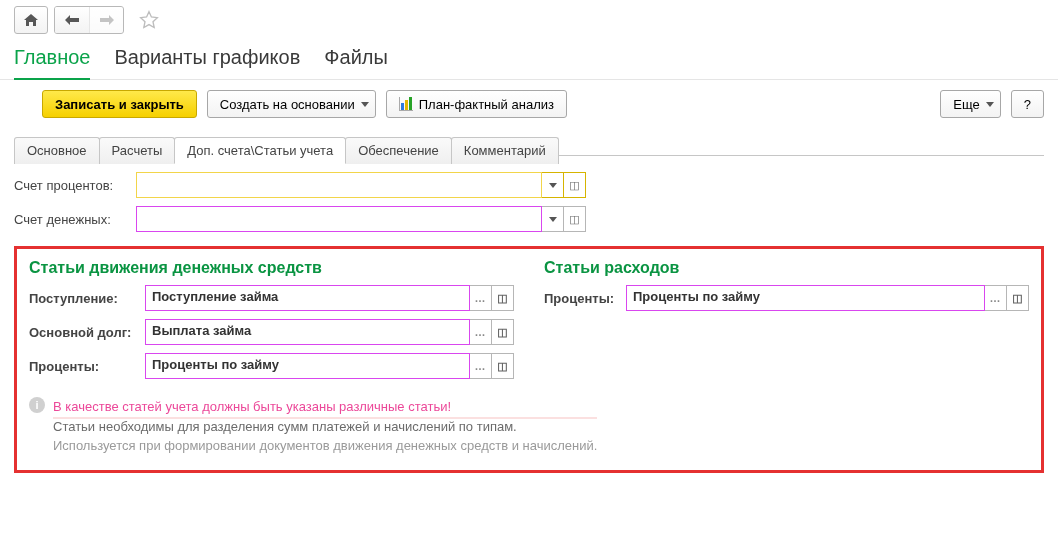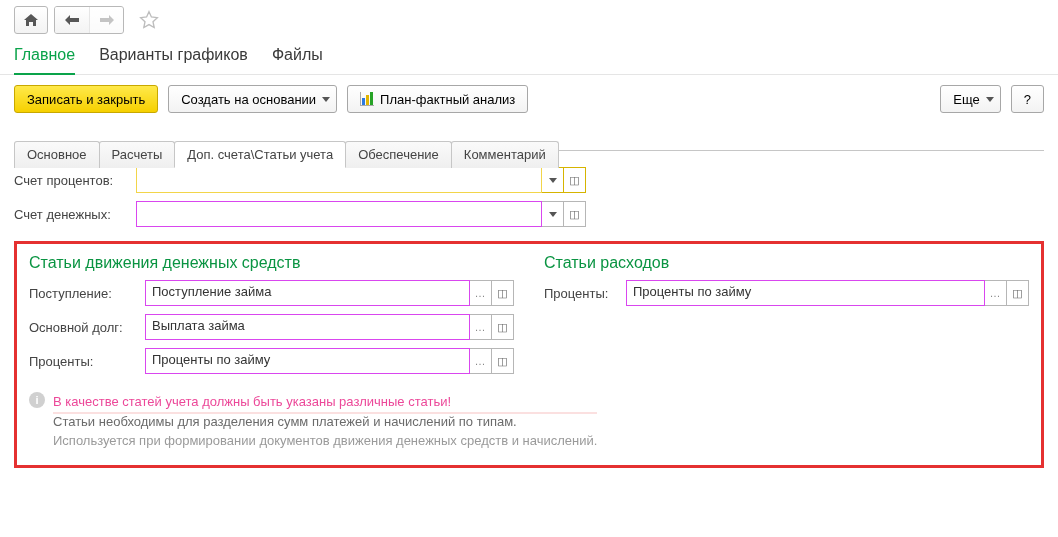--- a/index.html
+++ b/index.html
@@ -55,21 +55,21 @@
     color: #4a4a4a;
     margin-left: 4px;
   }
   .nav-tabs {
     display: flex;
     gap: 24px;
     padding: 4px 14px 6px;
     border-bottom: 1px solid #e5e5e5;
   }
   .nav-tab {
-    font-size: 16px;
+    font-size: 20px;
     color: #3a3a3a;
     padding: 4px 0;
     cursor: pointer;
     text-align: center;
   }
   .nav-tab.active {
     color: #0aa34a;
     border-bottom: 2px solid #0aa34a;
     margin-bottom: -7px;
     padding-bottom: 5px;
@@ -88,21 +88,22 @@
     cursor: pointer;
     font-size: 13px;
     height: 28px;
     display: inline-flex;
     align-items: center;
     gap: 6px;
   }
   .btn.yellow {
     background: linear-gradient(#ffe94a,#f6d000);
     border-color: #c8a800;
-    font-weight: normal;
+    font-weight: bold;
+    margin-left: 28px;
   }
   .btn-drop { padding-right: 6px; }
   .caret {
     width: 0; height: 0;
     border-left: 4px solid transparent;
     border-right: 4px solid transparent;
     border-top: 5px solid #555;
   }
   .spacer { flex: 1; }
   .subtabs {
@@ -115,21 +116,21 @@
     border: 1px solid #c6c6c6;
     border-bottom: none;
     padding: 5px 12px;
     margin-right: -1px;
     background: linear-gradient(#fafafa,#efefef);
     cursor: pointer;
     border-radius: 3px 3px 0 0;
     font-size: 13px;
     color: #444;
     position: relative;
-    top: 18px;
+    top: 9px;
   }
   .subtab.active {
     background: #fff;
     border-bottom: 1px solid #fff;
     z-index: 2;
   }
   .content {
     padding: 8px 14px 16px;
   }
   .section-title {
@@ -178,21 +179,21 @@
   .red-frame {
     border: 3px solid #e53131;
     padding: 10px 12px 14px;
     margin-top: 14px;
     background: #fff;
   }
   .two-col {
     display: flex;
     gap: 30px;
   }
-  .col { flex: 1; min-width: 0; }
+  .col { flex: 1; min-width: 0; font-weight: bold; }
   .info-row {
     display: flex;
     align-items: flex-start;
     gap: 8px;
     margin-top: 10px;
   }
   .info-icon {
     width: 16px; height: 16px; border-radius: 50%;
     background: #d0d0d0; color: #fff; font-size: 11px;
     display: inline-flex; align-items: center; justify-content: center;

